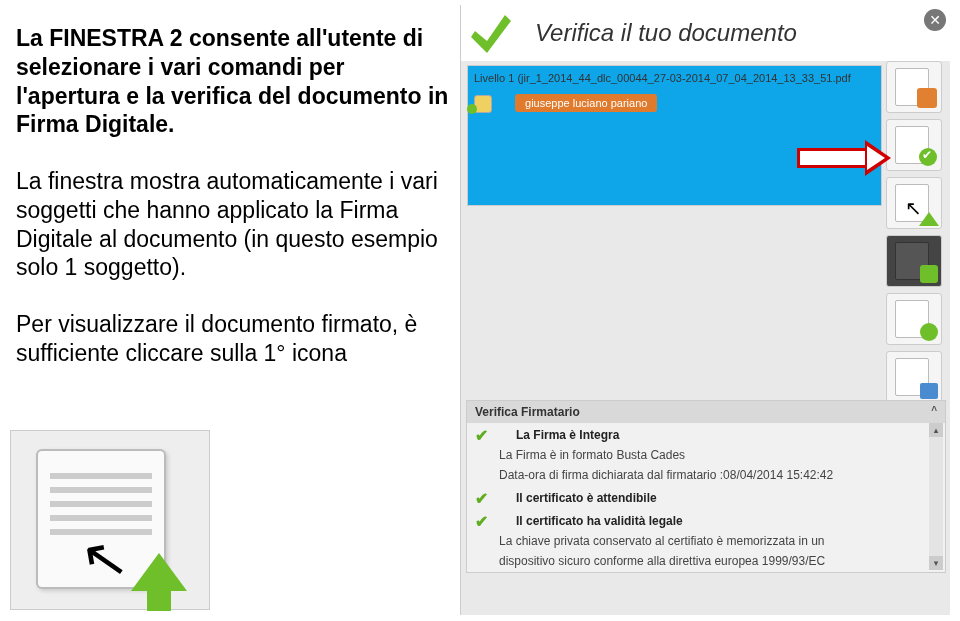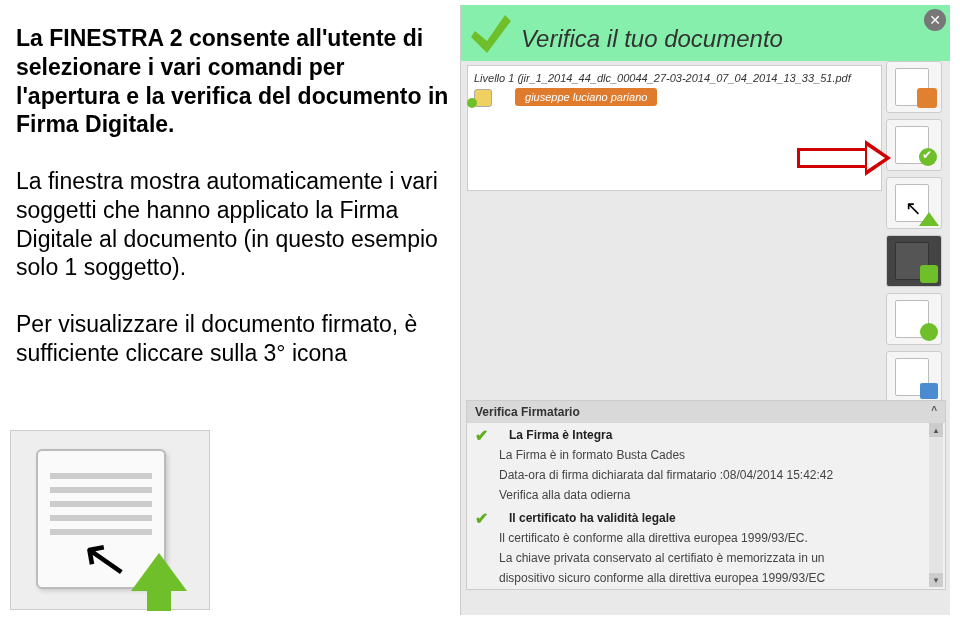--- a/index.html
+++ b/index.html
@@ -78,24 +78,24 @@
     position: absolute;
     left: 460px;
     top: 5px;
     width: 490px;
     height: 610px;
     background: #e9e9e9;
     border-left:1px solid #ccc;
   }
   .title-bar {
     display:flex;
-    align-items:flex-end;
-    gap:10px;
+    align-items:center;
+    gap:24px;
     padding:8px 10px;
-    background:#86efac;
+    background:#ffffff;
   }
   .title-bar .chk {
     width:40px;height:40px;
     background:#6fbf2a;
     position:relative;
     border-radius:4px;
     clip-path: polygon(10% 45%, 0 60%, 40% 100%, 100% 20%, 85% 5%, 40% 70%);
   }
   .title-bar .ttl {
     font-size:24px;
@@ -108,38 +108,37 @@
     background:#777;
     color:#fff;
     border-radius:50%;
     font-size:14px;
     line-height:22px;
     text-align:center;
     position:absolute;
     right:4px; top:4px;
   }
   .tree {
-    background:#ffffff;
+    background:#0ea5e9;
     margin:4px 68px 4px 6px;
     padding:6px 6px 14px 6px;
     border:1px solid #ccc;
     font-size:11px;
-    height:126px;
+    height:141px;
     position:relative;
-    font-style:italic;
   }
   .tree .lvl1 { color:#333; }
   .tree .bar {
     display:inline-block;
     background:#e07a2c;
     color:#fff;
     font-size:11px;
     padding:3px 10px;
     border-radius:3px;
-    margin-top:4px;
+    margin-top:10px;
     margin-left:18px;
   }
   .tree .sig-ico{
     display:inline-block;
     width:18px;height:18px;
     background:#f0d060;
     border:1px solid #aaa;
     border-radius:3px;
     vertical-align:middle;
     margin-right:2px;
@@ -234,21 +233,21 @@
     padding:4px 8px;
     font-weight:bold;
     font-size:12px;
     color:#333;
     display:flex;
     justify-content:space-between;
   }
   .verify-panel .row{
     display:flex;
     align-items:flex-start;
-    gap:18px;
+    gap:25px;
     padding:5px 8px 2px 8px;
   }
   .verify-panel .chk-s{
     width:16px;height:16px;
     flex-shrink:0;
     position:relative;
   }
   .verify-panel .chk-s::after{
     content:"✔";
     color:#5fae1f;
@@ -275,21 +274,21 @@
 <body>
 
 <div class="left-col">
   <p>
     <span class="hdr">La FINESTRA 2 consente all'utente di selezionare i vari comandi per l'apertura e la verifica del documento in Firma Digitale.</span>
   </p>
   <p>
     <span class="nrm">La finestra mostra automaticamente i vari soggetti che hanno applicato la Firma Digitale al documento (in questo esempio solo 1 soggetto).</span>
   </p>
   <p>
-    <span class="nrm">Per visualizzare il documento firmato, è sufficiente cliccare sulla 3° icona</span>
+    <span class="nrm">Per visualizzare il documento firmato, è sufficiente cliccare sulla 1° icona</span>
   </p>
 </div>
 
 <div class="big-icon">
   <div class="doc"></div>
   <div class="arrow-up"></div>
   <div class="cursor">↖</div>
 </div>
 
 <div class="right-col">
@@ -346,27 +345,29 @@
     <span class="caret">^</span>
   </div>
 
   <div class="row">
     <div class="chk-s"></div>
     <div class="bold">La Firma è Integra</div>
   </div>
   <div class="sub">La Firma è in formato Busta Cades</div>
   <div class="sub">Data-ora di firma dichiarata dal firmatario :08/04/2014 15:42:42</div>
 
-  <div class="sub">Verifica alla data odierna</div>
+  <div class="row">
+    <div class="chk-s"></div>
+    <div class="bold">Il certificato è attendibile</div>
+  </div>
 
   <div class="row">
     <div class="chk-s"></div>
     <div class="bold">Il certificato ha validità legale</div>
   </div>
-  <div class="sub">Il certificato è conforme alla direttiva europea 1999/93/EC.</div>
   <div class="sub">La chiave privata conservato al certifiato è memorizzata in un</div>
   <div class="sub">dispositivo sicuro conforme alla direttiva europea 1999/93/EC</div>
 
   <div class="scroll">
     <div class="up">▴</div>
     <div class="dn">▾</div>
   </div>
 </div>
 
 </body></html>

